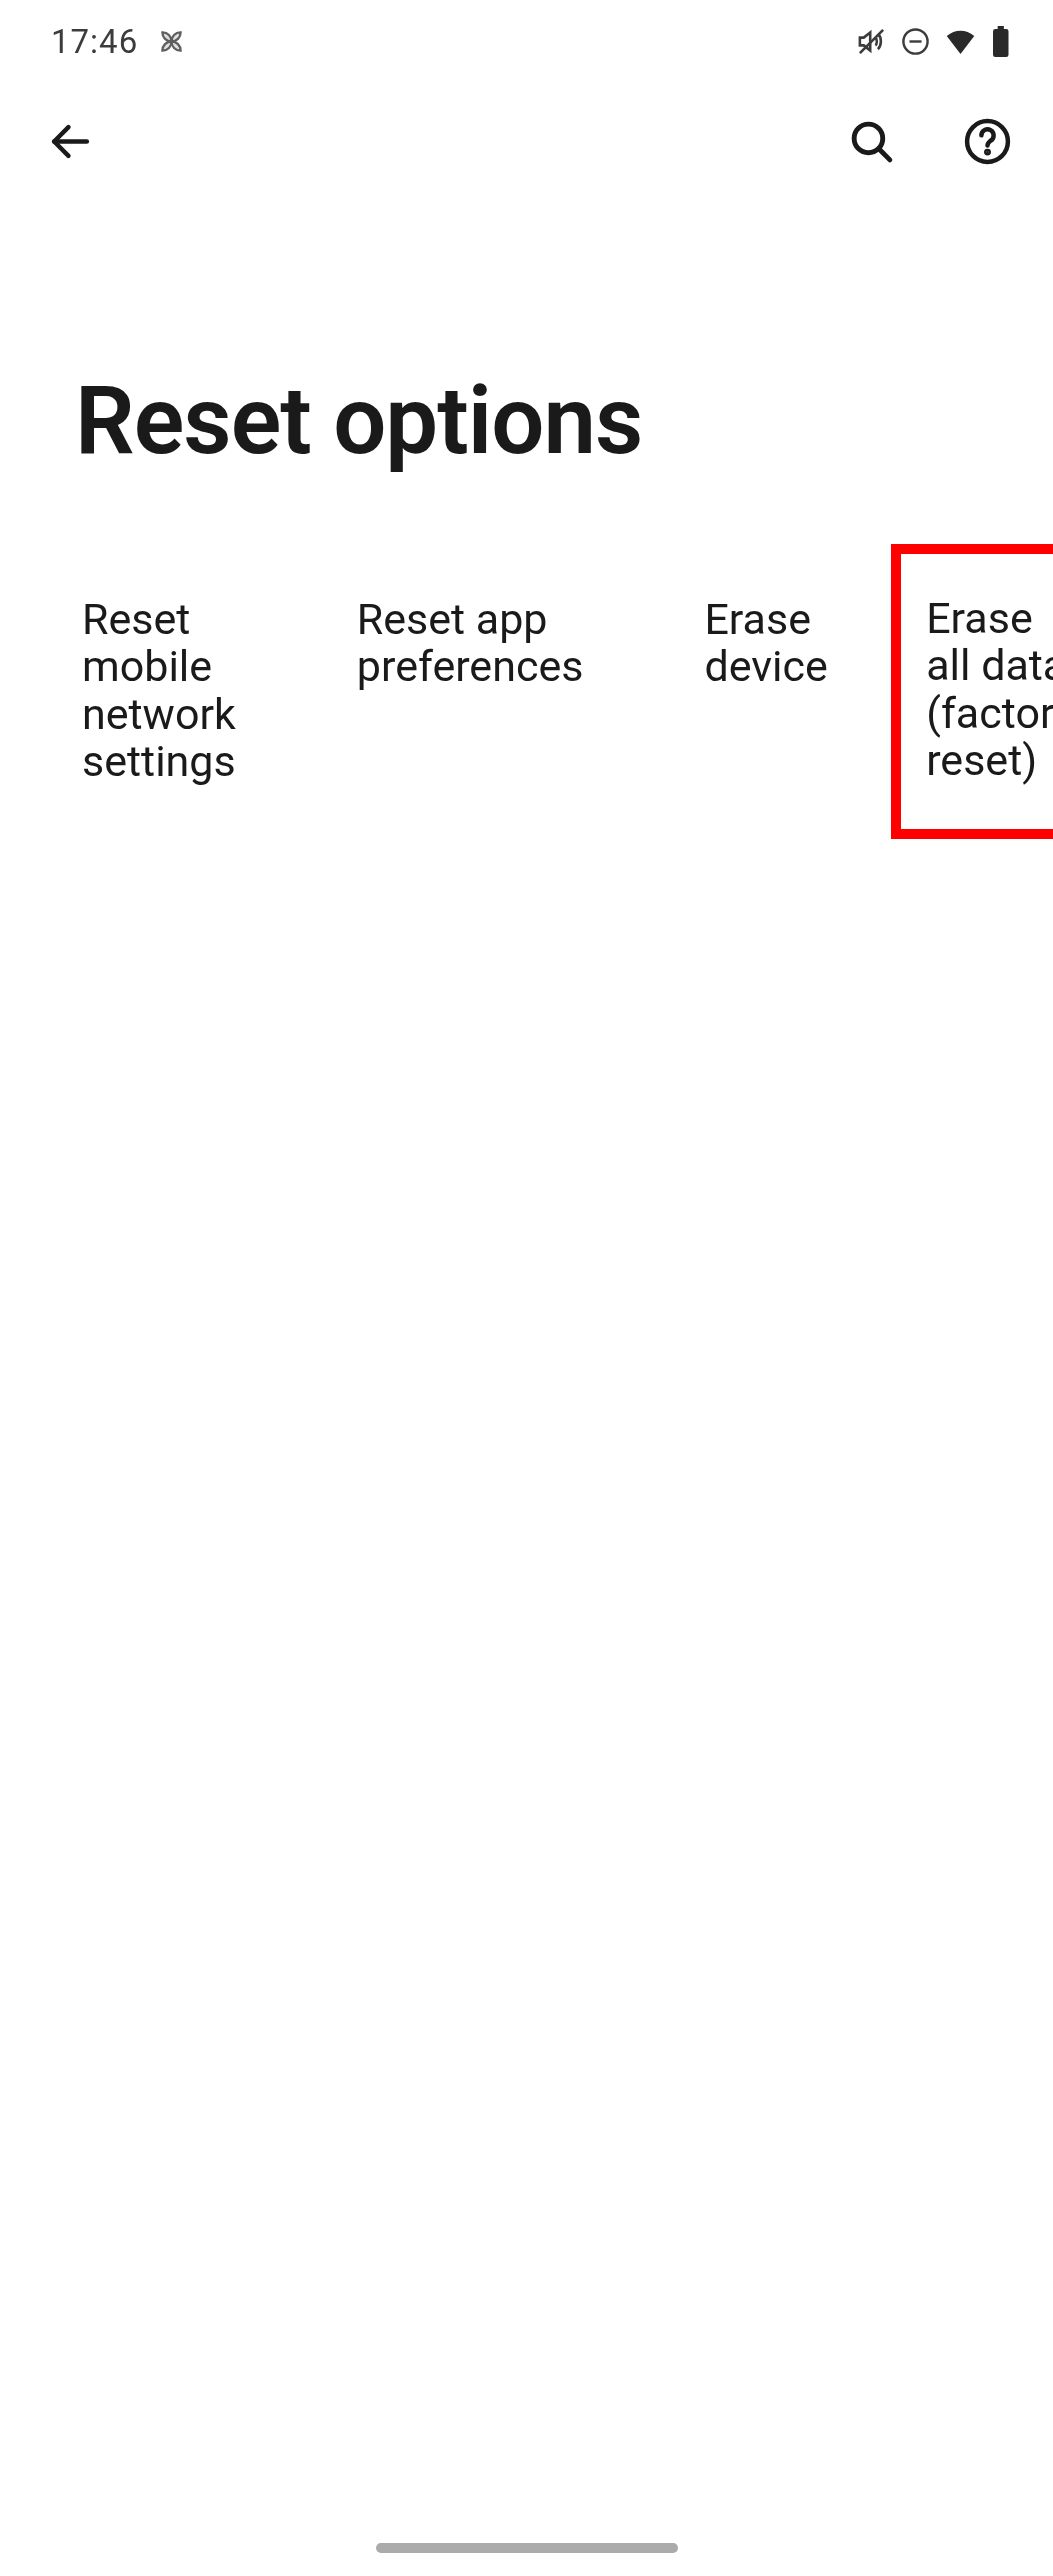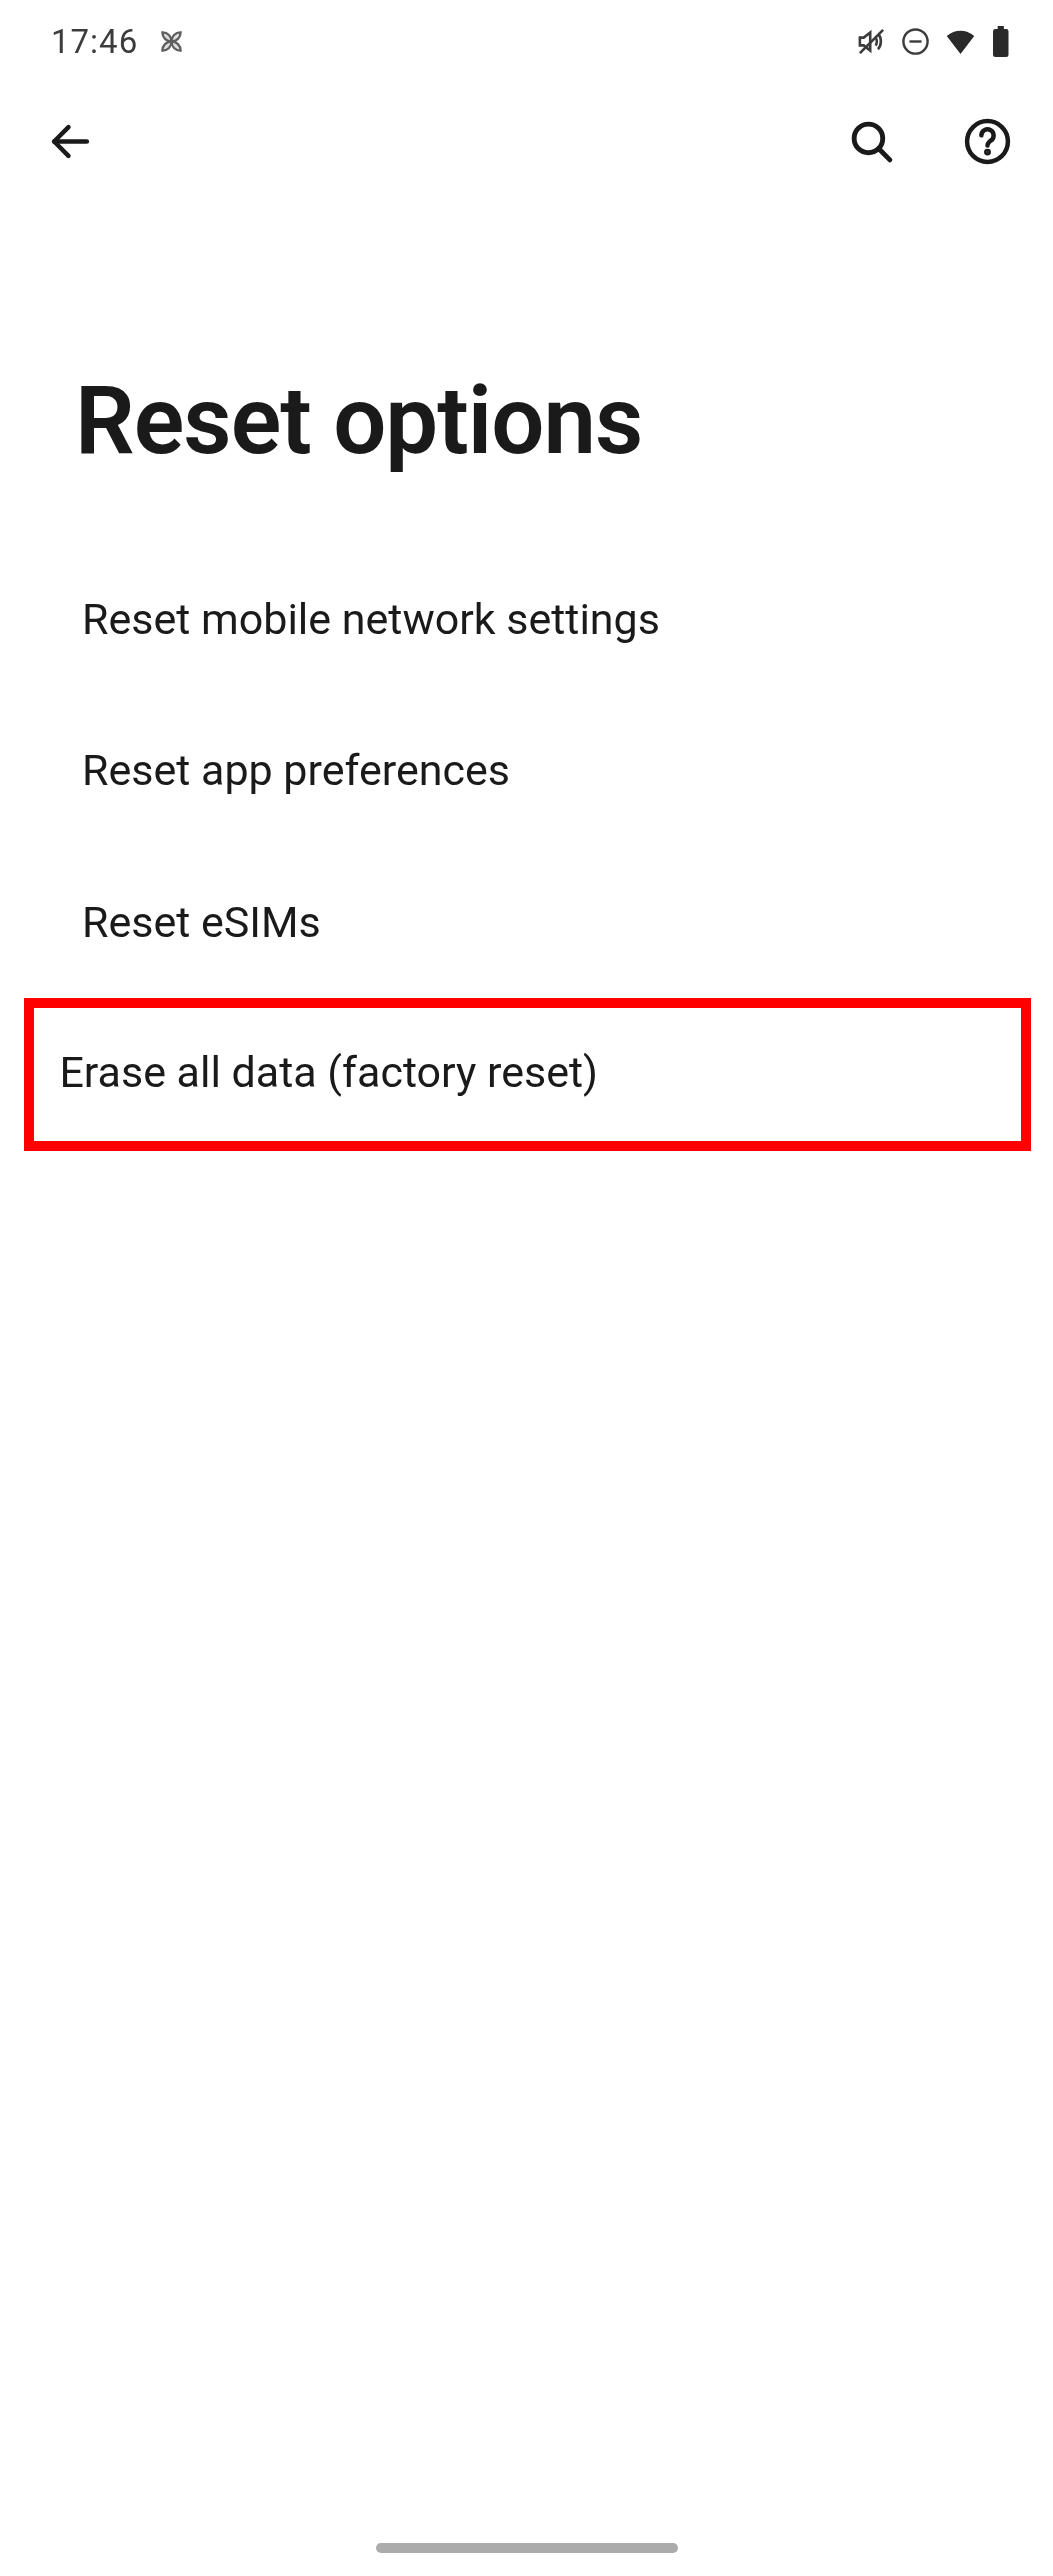--- a/index.html
+++ b/index.html
@@ -72,21 +72,21 @@
       padding: 166px 0 68px 75px;
     }
     .page-title {
       font-size: 94px;
       font-weight: 600;
       letter-spacing: -1px;
       color: #1a1a1a;
     }
     .options-list {
       display: flex;
-      flex-direction: column;
+      flex-direction: row;
     }
     .option-item {
       padding: 52px 39px 52px 82px;
       font-size: 43px;
       font-weight: 400;
       color: #1a1a1a;
       cursor: pointer;
       line-height: 1.1;
     }
     .option-item.highlighted {
@@ -182,18 +182,18 @@
   </div>
 </div>
 
 <div class="page-title-wrap">
   <h1 class="page-title">Reset options</h1>
 </div>
 
 <div class="options-list">
   <div class="option-item">Reset mobile network settings</div>
   <div class="option-item">Reset app preferences</div>
-  <div class="option-item">Reset eSIMs</div>
+  <div class="option-item">Erase device</div>
   <div class="option-item highlighted">Erase all data (factory reset)</div>
 </div>
 
 <div class="gesture-bar"></div>
 
 
 </body></html>

